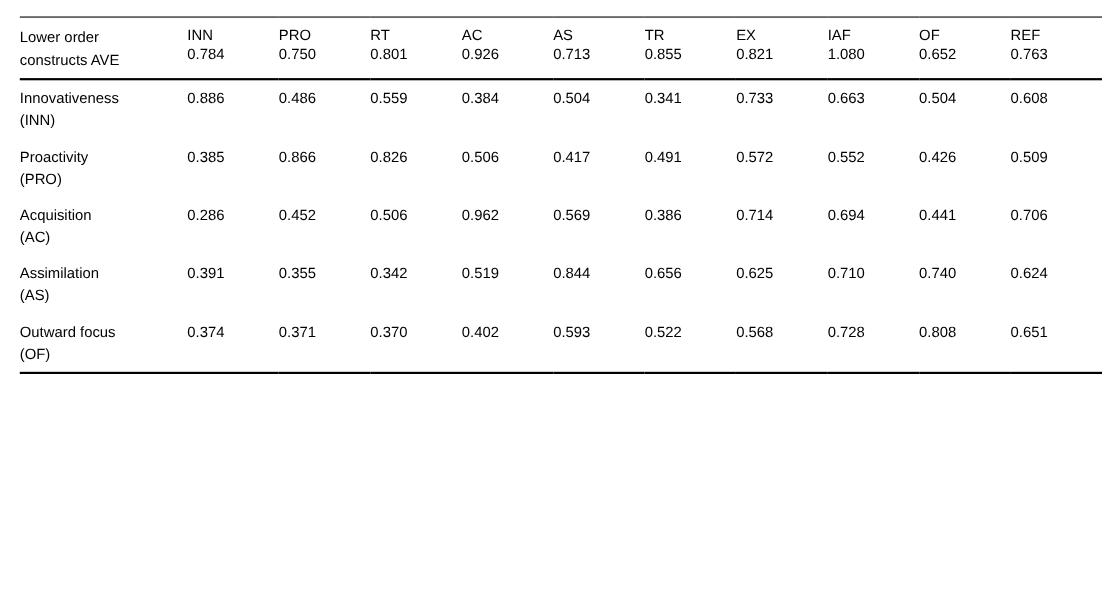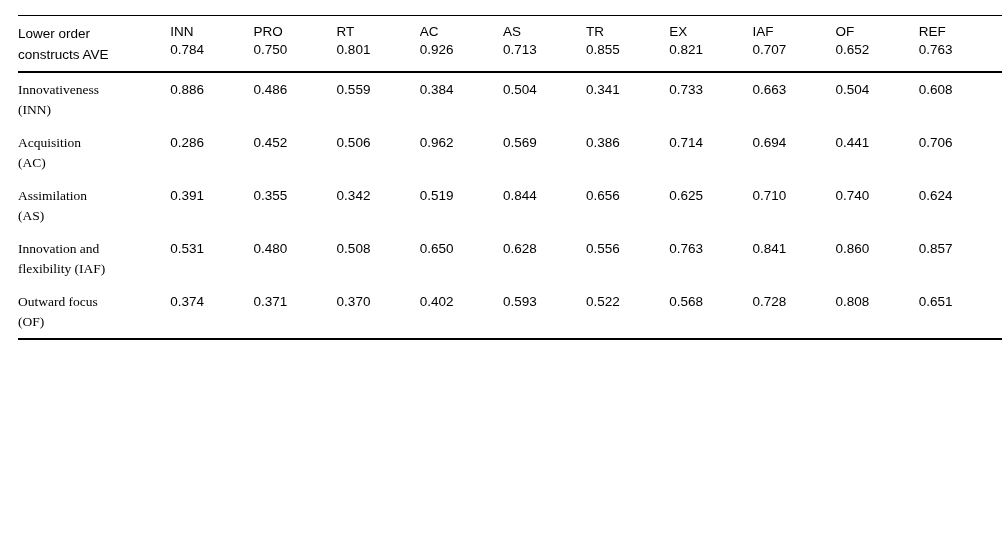--- a/index.html
+++ b/index.html
@@ -33,21 +33,21 @@
   table.ave-table td {
     font-weight: normal;
     text-align: left;
     vertical-align: top;
     padding: 7px 2px 6px 0;
     line-height: 20px;
   }
   table.ave-table col.label-col { width: 152px; }
   table.ave-table col.data-col  { width: 83px; }
   th.corner-cell { padding-left: 7px; }
-  td.row-label   { padding-left: 7px; font-family: Liberation Serif, serif; }
+  td.row-label   { padding-left: 7px; }
   .corner-line { line-height: 21px; }
   .col-abbr { line-height: 18px; }
   .col-ave  { line-height: 18px; }
   td.cell-value { height: 31px; }
   td.cell-value.bold { font-weight: normal; }
   .label-line { line-height: 20px; }
 </style>
 </head>
 <body>
 
@@ -95,21 +95,21 @@
           <th>
             <div class="col-abbr">TR</div>
             <div class="col-ave">0.855</div>
           </th>
           <th>
             <div class="col-abbr">EX</div>
             <div class="col-ave">0.821</div>
           </th>
           <th>
             <div class="col-abbr">IAF</div>
-            <div class="col-ave">0.707</div>
+            <div class="col-ave">1.080</div>
           </th>
           <th>
             <div class="col-abbr">OF</div>
             <div class="col-ave">0.652</div>
           </th>
           <th>
             <div class="col-abbr">REF</div>
             <div class="col-ave">0.763</div>
           </th>
         </tr>
@@ -126,20 +126,36 @@
           <td class="cell-value">0.384</td>
           <td class="cell-value">0.504</td>
           <td class="cell-value">0.341</td>
           <td class="cell-value">0.733</td>
           <td class="cell-value">0.663</td>
           <td class="cell-value">0.504</td>
           <td class="cell-value">0.608</td>
         </tr>
         <tr>
           <td class="row-label">
+            <div class="label-line">Proactivity</div>
+            <div class="label-line">(PRO)</div>
+          </td>
+          <td class="cell-value">0.385</td>
+          <td class="cell-value bold">0.866</td>
+          <td class="cell-value">0.826</td>
+          <td class="cell-value">0.506</td>
+          <td class="cell-value">0.417</td>
+          <td class="cell-value">0.491</td>
+          <td class="cell-value">0.572</td>
+          <td class="cell-value">0.552</td>
+          <td class="cell-value">0.426</td>
+          <td class="cell-value">0.509</td>
+        </tr>
+        <tr>
+          <td class="row-label">
             <div class="label-line">Acquisition</div>
             <div class="label-line">(AC)</div>
           </td>
           <td class="cell-value">0.286</td>
           <td class="cell-value">0.452</td>
           <td class="cell-value">0.506</td>
           <td class="cell-value bold">0.962</td>
           <td class="cell-value">0.569</td>
           <td class="cell-value">0.386</td>
           <td class="cell-value">0.714</td>
@@ -158,36 +174,20 @@
           <td class="cell-value">0.519</td>
           <td class="cell-value bold">0.844</td>
           <td class="cell-value">0.656</td>
           <td class="cell-value">0.625</td>
           <td class="cell-value">0.710</td>
           <td class="cell-value">0.740</td>
           <td class="cell-value">0.624</td>
         </tr>
         <tr>
           <td class="row-label">
-            <div class="label-line">Innovation and</div>
-            <div class="label-line">flexibility (IAF)</div>
-          </td>
-          <td class="cell-value">0.531</td>
-          <td class="cell-value">0.480</td>
-          <td class="cell-value">0.508</td>
-          <td class="cell-value">0.650</td>
-          <td class="cell-value">0.628</td>
-          <td class="cell-value">0.556</td>
-          <td class="cell-value">0.763</td>
-          <td class="cell-value bold">0.841</td>
-          <td class="cell-value">0.860</td>
-          <td class="cell-value">0.857</td>
-        </tr>
-        <tr>
-          <td class="row-label">
             <div class="label-line">Outward focus</div>
             <div class="label-line">(OF)</div>
           </td>
           <td class="cell-value">0.374</td>
           <td class="cell-value">0.371</td>
           <td class="cell-value">0.370</td>
           <td class="cell-value">0.402</td>
           <td class="cell-value">0.593</td>
           <td class="cell-value">0.522</td>
           <td class="cell-value">0.568</td>

